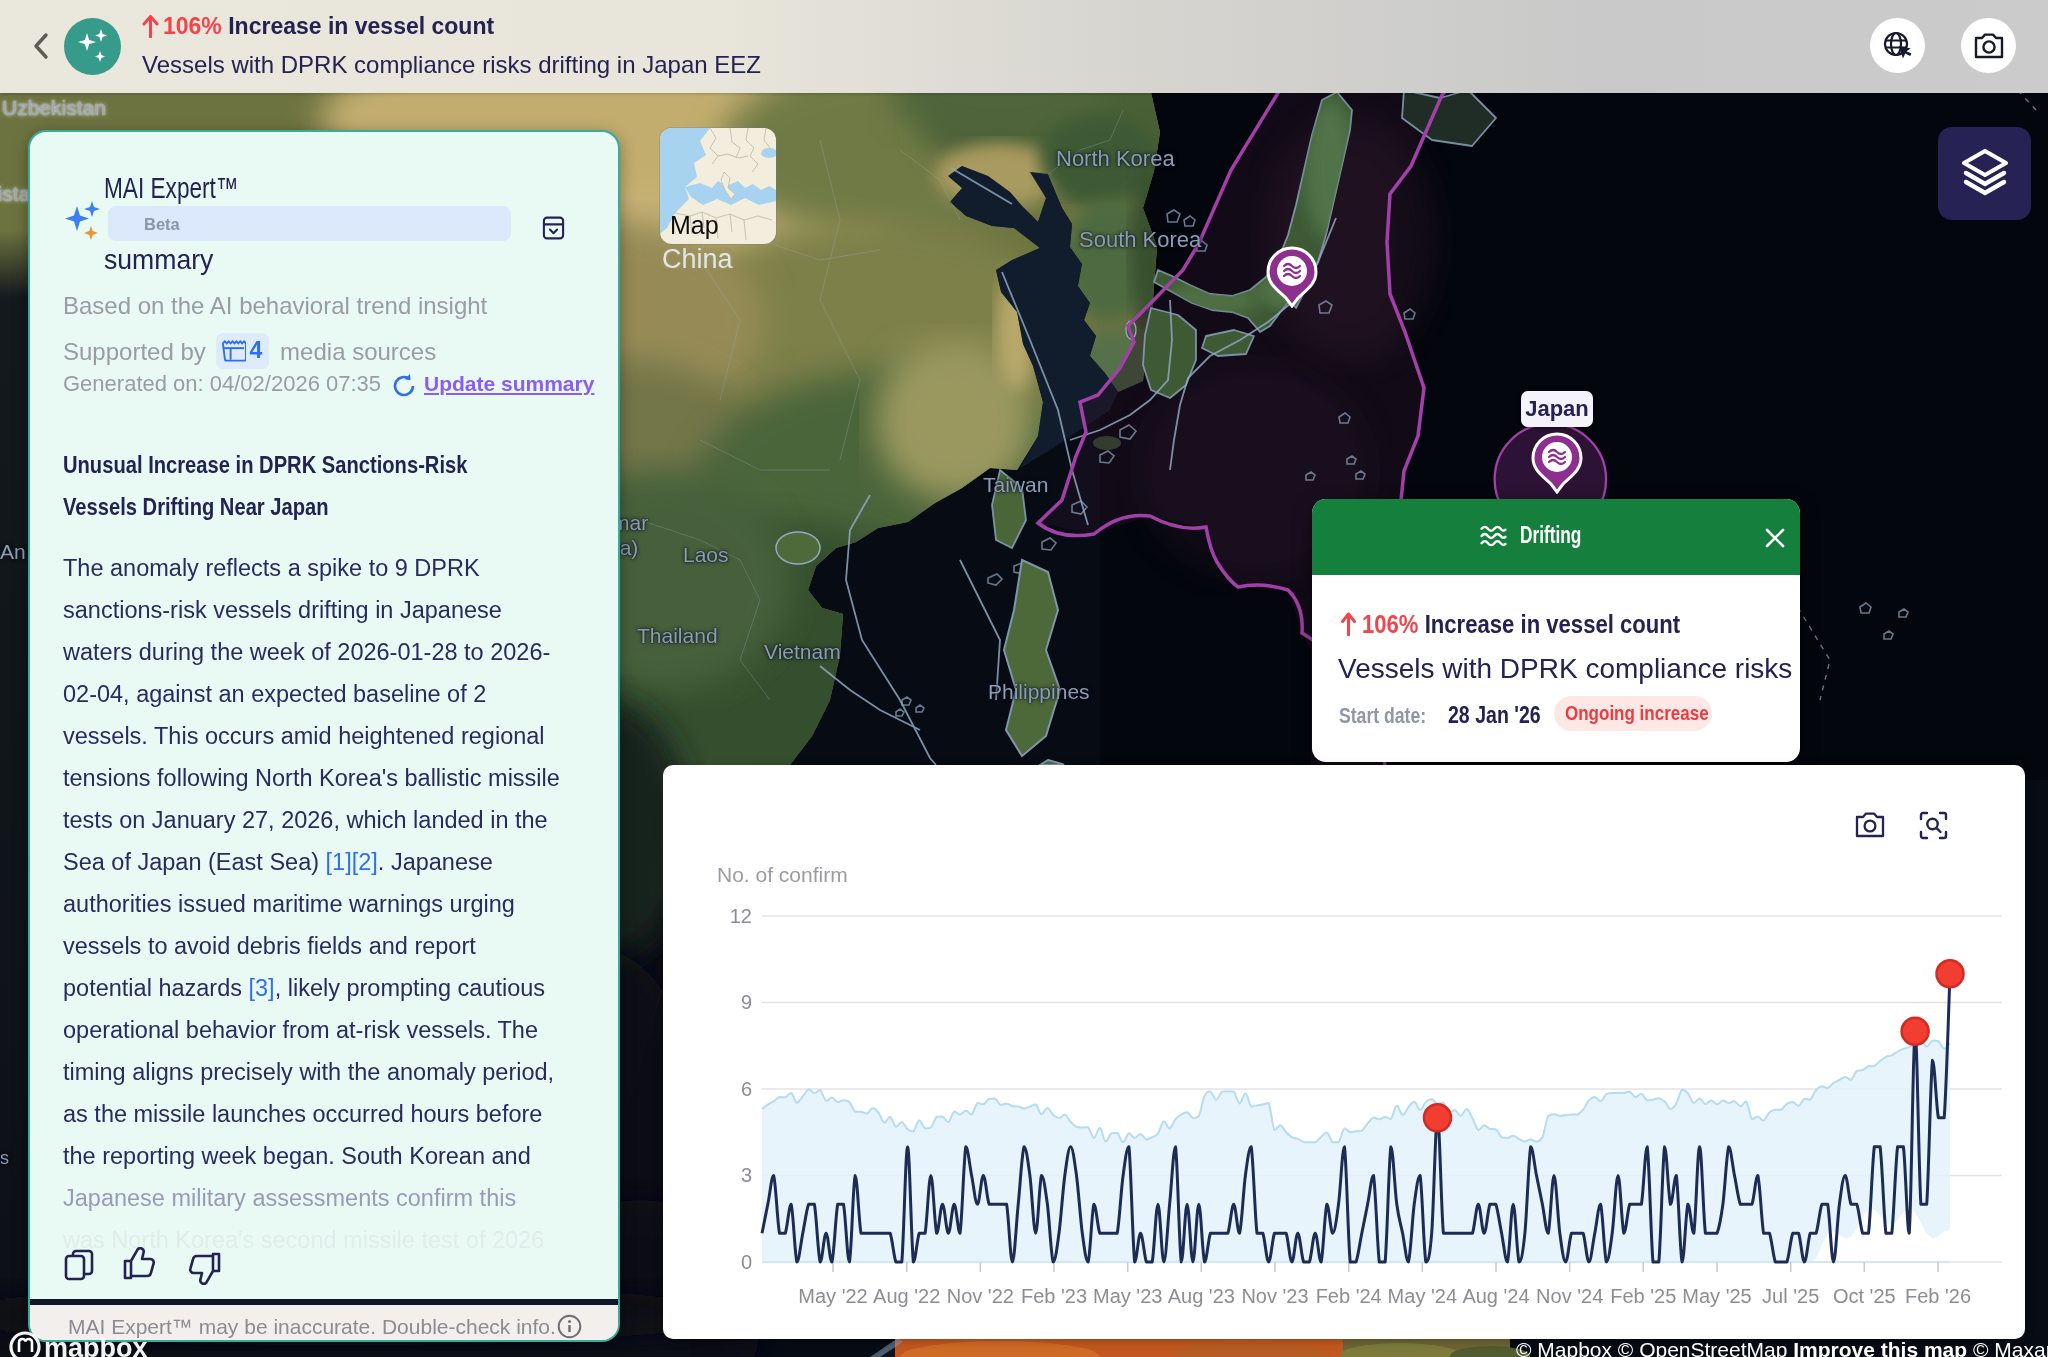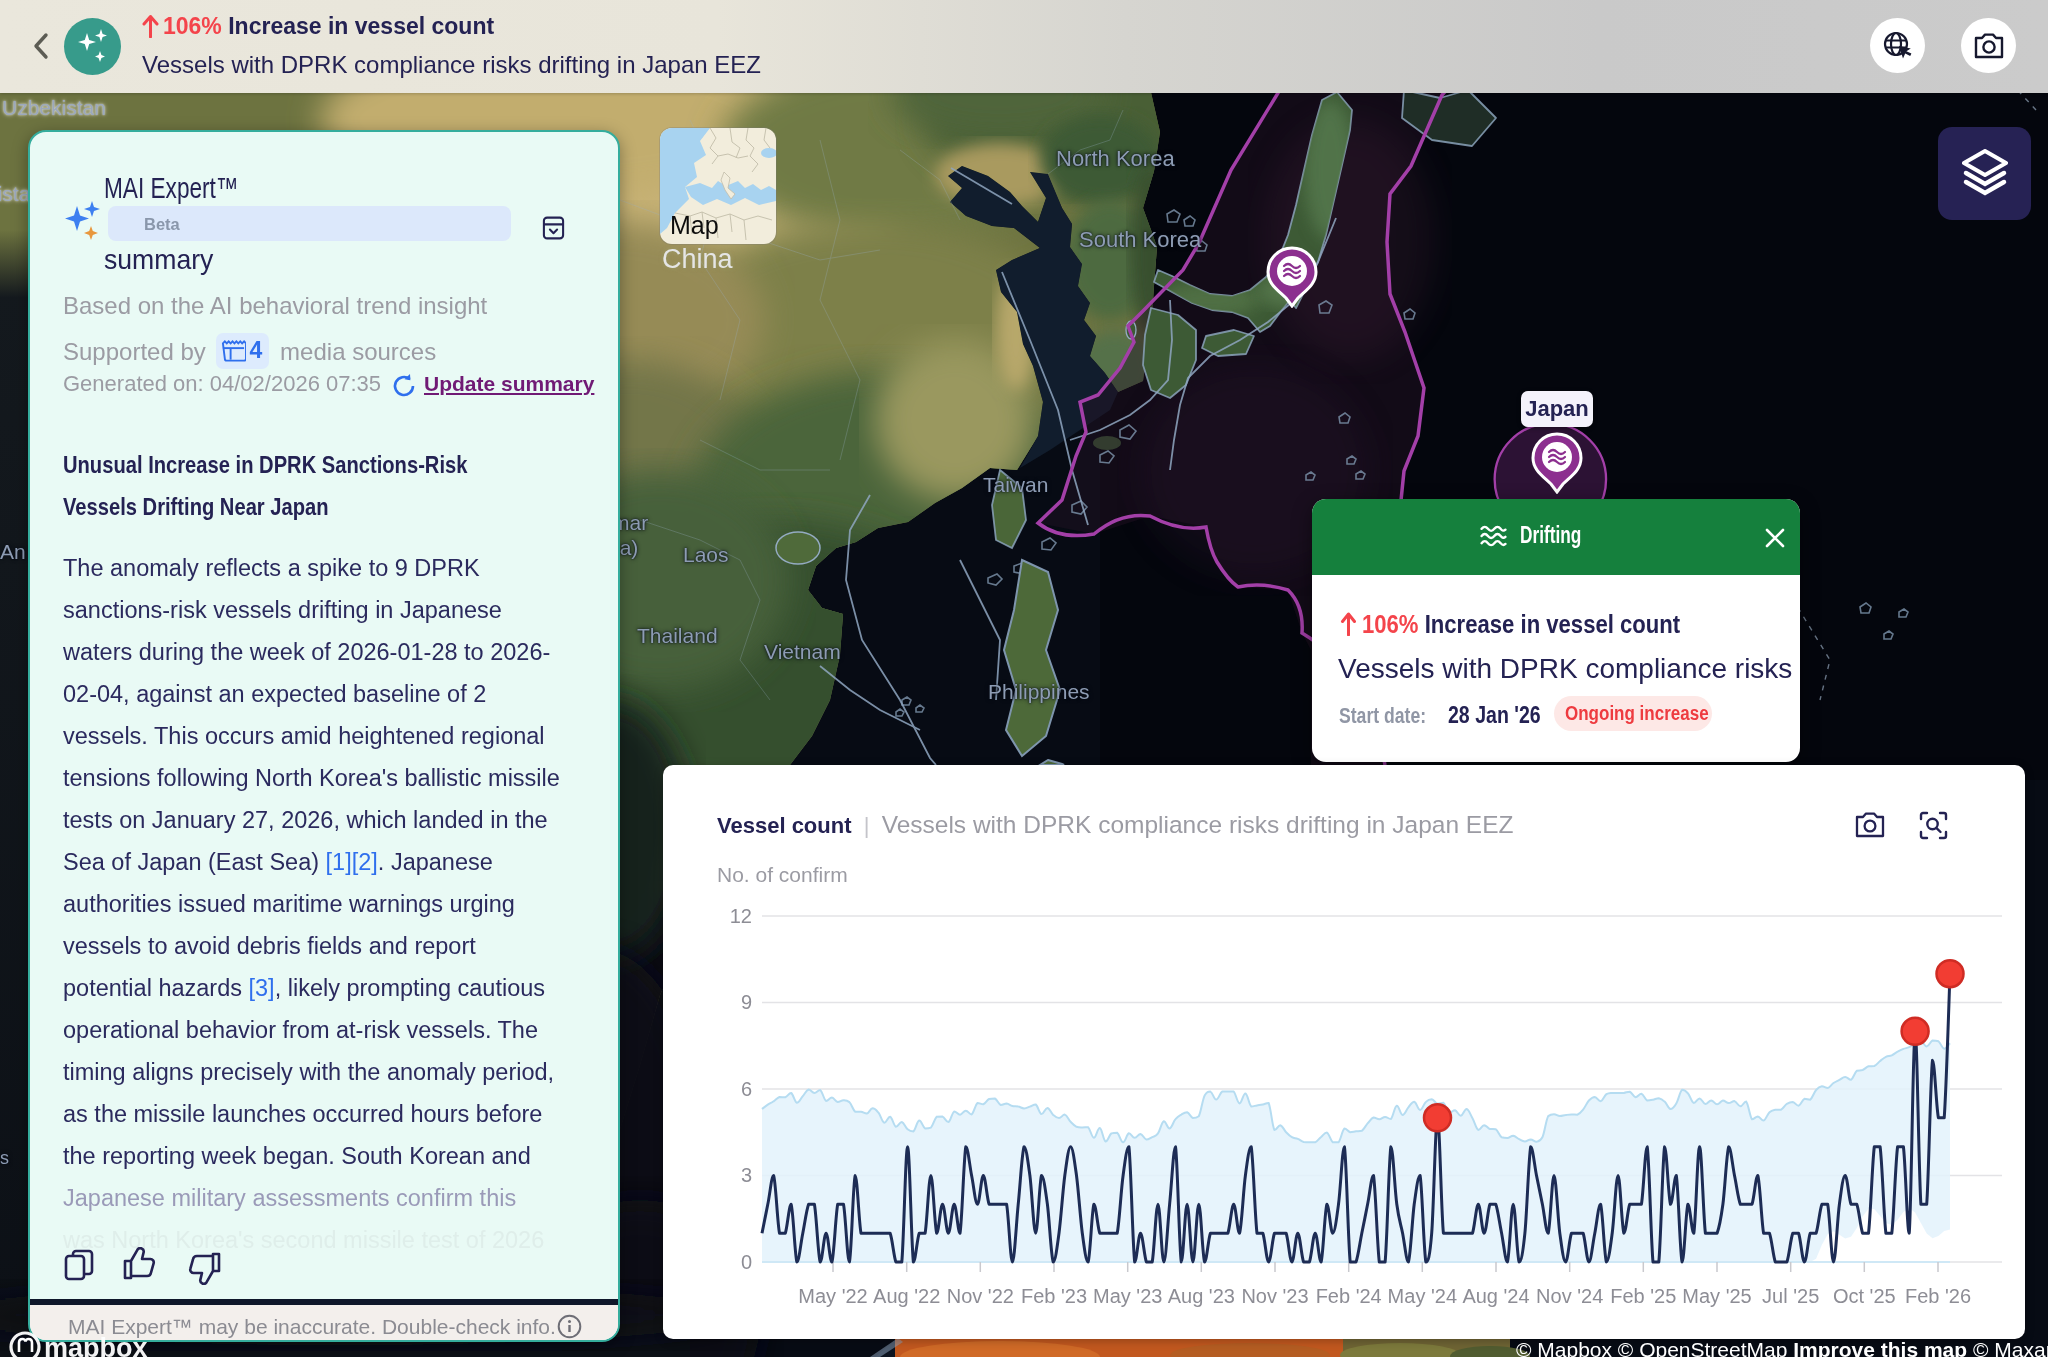--- a/index.html
+++ b/index.html
@@ -338,21 +338,21 @@
         <line x1="2" y1="9" x2="24" y2="9" stroke="#2f6fed" stroke-width="2"></line>
         <line x1="10" y1="9" x2="10" y2="21" stroke="#2f6fed" stroke-width="2"></line>
       </svg>
       <span style="position:absolute;left:33px;top:4px;font-size:23px;color:#2f6fed;font-weight:bold;">4</span>
     </span> media sources</div>
   <div class="abs" style="left:33px;top:239px;font-size:22px;color:#9b9ba3;">Generated on: 04/02/2026 07:35</div>
   <svg class="abs" style="left:361px;top:241px" width="26" height="26" viewBox="0 0 26 26">
     <path d="M22,13 a9,9 0 1 1 -3.2,-6.9" fill="none" stroke="#2f6fed" stroke-width="2.6"></path>
     <path d="M19,1 L19.4,7.2 L13.5,6.2 Z" fill="#2f6fed"></path>
   </svg>
-  <div class="abs" style="left:394px;top:240px;font-size:21px;color:#701a75;font-weight:bold;text-decoration:underline;">Update summary</div>
+  <div class="abs" style="left:394px;top:240px;font-size:21px;color:#8b5cf6;font-weight:bold;text-decoration:underline;">Update summary</div>
   <div class="abs" style="left:33px;top:312px;font-size:24px;font-weight:bold;color:#242253;line-height:41.5px;transform:scaleX(.84);transform-origin:left;white-space:nowrap;">Unusual Increase in DPRK Sanctions-Risk<br>Vessels Drifting Near Japan</div>
   <div class="abs" style="left:33px;top:415px;width:540px;font-size:23.5px;color:#2b2a5e;line-height:42px;">The anomaly reflects a spike to 9 DPRK<br>sanctions-risk vessels drifting in Japanese<br>waters during the week of 2026-01-28 to 2026-<br>02-04, against an expected baseline of 2<br>vessels. This occurs amid heightened regional<br>tensions following North Korea's ballistic missile<br>tests on January 27, 2026, which landed in the<br>Sea of Japan (East Sea) <span style="color:#2f6fed;">[1][2]</span>. Japanese<br>authorities issued maritime warnings urging<br>vessels to avoid debris fields and report<br>potential hazards <span style="color:#2f6fed;">[3]</span>, likely prompting cautious<br>operational behavior from at-risk vessels. The<br>timing aligns precisely with the anomaly period,<br>as the missile launches occurred hours before<br>the reporting week began. South Korean and<br><span style="color:#9a9ab8;">Japanese military assessments confirm this</span><br><span style="color:#dfeeea;">was North Korea's second missile test of 2026</span></div>
   <div class="abs" style="left:2px;top:1125px;width:588px;height:46px;background:linear-gradient(180deg,rgba(233,250,245,0) 0%,#e9faf5 85%);"></div>
   <svg class="abs" style="left:34px;top:1117px" width="30" height="32" viewBox="0 0 30 32">
     <rect x="2" y="7" width="18" height="23" rx="3" fill="#e9faf5" stroke="#242253" stroke-width="2.6"></rect>
     <path d="M9,7 L9,5 a3,3 0 0 1 3,-3 L25,2 a3,3 0 0 1 3,3 L28,22 a3,3 0 0 1 -3,3 L20,25" fill="none" stroke="#242253" stroke-width="2.6"></path>
   </svg>
   <svg class="abs" style="left:92px;top:1115px" width="36" height="34" viewBox="0 0 36 34">
     <path d="M3,14 h6 v17 h-6 z M9,29 h16 a4,4 0 0 0 4,-3.4 l2.6,-9.2 a3.4,3.4 0 0 0 -3.3,-4.4 h-8.3 l1.6,-6.6 a3.4,3.4 0 0 0 -6.2,-2.6 L9,14" fill="none" stroke="#242253" stroke-width="2.6" stroke-linejoin="round"></path>
   </svg>
@@ -389,21 +389,20 @@
   <div class="abs" style="left:50px;top:110px;font-size:26px;font-weight:bold;color:#242253;transform:scaleX(.85);transform-origin:left;white-space:nowrap;"><span style="color:#f4444b;">106% </span>Increase in vessel count</div>
   <div class="abs" style="left:26px;top:154px;font-size:28px;color:#242253;white-space:nowrap;">Vessels with DPRK compliance risks</div>
   <div class="abs" style="left:27px;top:204px;font-size:22px;font-weight:bold;color:#9096a5;transform:scaleX(.8);transform-origin:left;white-space:nowrap;">Start date:</div>
   <div class="abs" style="left:136px;top:203px;font-size:23px;font-weight:bold;color:#242253;transform:scaleX(.85);transform-origin:left;white-space:nowrap;">28 Jan '26</div>
   <div class="abs" style="left:242px;top:197px;width:158px;height:35px;background:#fde8e6;border-radius:18px;">
     <span class="abs" style="left:11px;top:6px;font-size:20px;font-weight:bold;color:#ee3b40;transform:scaleX(.85);transform-origin:left;white-space:nowrap;">Ongoing increase</span>
   </div>
 </div>
 
 <div class="abs" style="left:663px;top:765px;width:1362px;height:574px;background:#ffffff;border-radius:10px;box-shadow:0 2px 10px rgba(0,0,0,.25);">
-  <div class="abs" style="left:54px;top:46px;font-size:24.5px;color:#9b9ba3;"><span style="font-weight:bold;color:#242253;font-size:22px;">Vessel count</span><span style="color:#c4c4ca;font-size:22px;">&nbsp; |&nbsp; </span>Vessels with DPRK compliance risks drifting in Japan EEZ</div>
   <svg class="abs" style="left:1192px;top:47px" width="30" height="27" viewBox="0 0 30 27">
     <path d="M2,5 h6 l3,-3.4 h8 l3,3.4 h6 v19 h-26 z" fill="none" stroke="#242253" stroke-width="2.3" stroke-linejoin="round"></path>
     <circle cx="15" cy="14" r="5.4" fill="none" stroke="#242253" stroke-width="2.3"></circle>
   </svg>
   <svg class="abs" style="left:1256px;top:46px" width="29" height="29" viewBox="0 0 29 29">
     <g fill="none" stroke="#242253" stroke-width="2.4" stroke-linecap="round">
       <path d="M2,8 L2,4 a2,2 0 0 1 2,-2 L8,2 M21,2 L25,2 a2,2 0 0 1 2,2 L27,8 M27,21 L27,25 a2,2 0 0 1 -2,2 L21,27 M8,27 L4,27 a2,2 0 0 1 -2,-2 L2,21"></path>
       <circle cx="13.5" cy="13" r="5.2"></circle>
       <path d="M17.3,16.8 L21.5,21"></path>
     </g>

